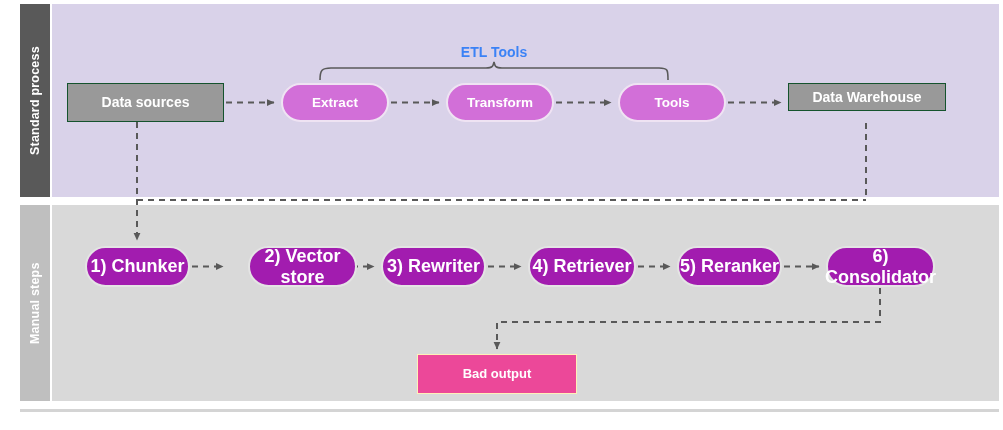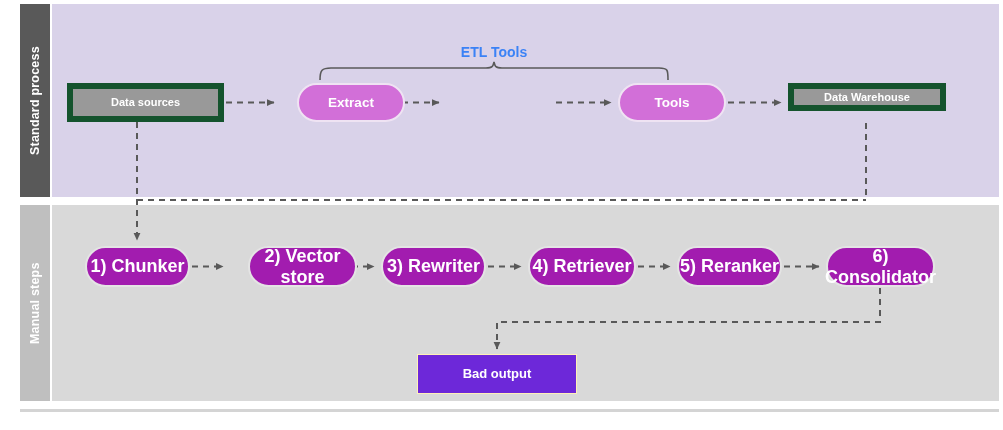--- a/index.html
+++ b/index.html
@@ -40,44 +40,44 @@
     position:absolute;
     display:flex;align-items:center;justify-content:center;
     text-align:center;
     color:#ffffff;font-weight:bold;
     box-sizing:border-box;
     user-select:none;
     line-height:1.15;
   }
   .rect{
     background:#999999;
-    border:6px solid #14532d;
-    font-size:11px;
+    border:1px solid #14532d;
+    font-size:14px;
   }
   .pill-etl{
     background:#d26fd8;
     border:2px solid #efe3f3;
     border-radius:24px;
     font-size:13.5px;
   }
   .pill-step{
     background:#a21caf;
     border:2px solid #e4e4e4;
     border-radius:24px;
     font-size:18px;
   }
   .warn{
-    background:#6d28d9;
+    background:#ec4899;
     border:1px solid #fff0b8;
     font-size:13px;
   }
 
   
   #node-data-sources {left:67px; top:83px; width:157px; height:39px;}
-  #node-extract      {left:297px;top:83px; width:108px; height:39px;}
+  #node-extract      {left:281px;top:83px; width:108px; height:39px;}
   #node-transform    {left:446px;top:83px; width:108px; height:39px;}
   #node-load         {left:618px;top:83px; width:108px; height:39px;}
   #node-warehouse    {left:788px;top:83px; width:158px; height:28px;}
 
   #node-chunker      {left:85px; top:246px;width:105px; height:41px;}
   #node-vector-store {left:248px;top:246px;width:109px; height:41px;}
   #node-rewriter     {left:381px;top:246px;width:105px; height:41px;}
   #node-retriever    {left:528px;top:246px;width:108px; height:41px;}
   #node-reranker     {left:677px;top:246px;width:105px; height:41px;}
   #node-consolidator {left:826px;top:246px;width:109px; height:41px;}
@@ -134,20 +134,21 @@
     <path d="M320,80 C320,70 322,68 331,68 L486,68 C493,68 493,66 494,62
              C495,66 495,68 502,68 L659,68 C668,68 668,70 668,80" stroke="#595959" stroke-width="1.6" fill="none"></path>
   </svg>
 
   <div id="etl-label">ETL Tools</div>
 
   <div id="node-data-sources" class="node rect">Data sources</div>
 
   <div id="node-extract" class="node pill-etl">Extract</div>
 
+  <div id="node-transform" class="node pill-etl">Transform</div>
 
   <div id="node-load" class="node pill-etl">Tools</div>
 
   <div id="node-warehouse" class="node rect">Data Warehouse</div>
 
   <div id="node-chunker" class="node pill-step">1) Chunker</div>
 
   <div id="node-vector-store" class="node pill-step">2) Vector store</div>
 
   <div id="node-rewriter" class="node pill-step">3) Rewriter</div>

